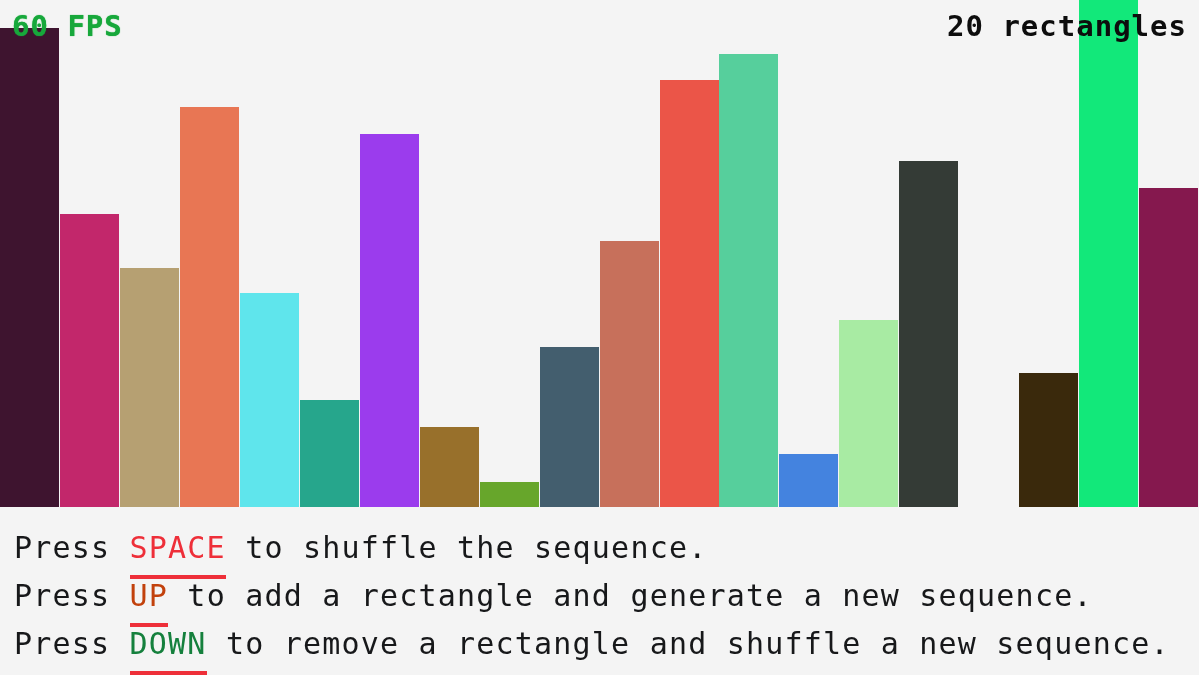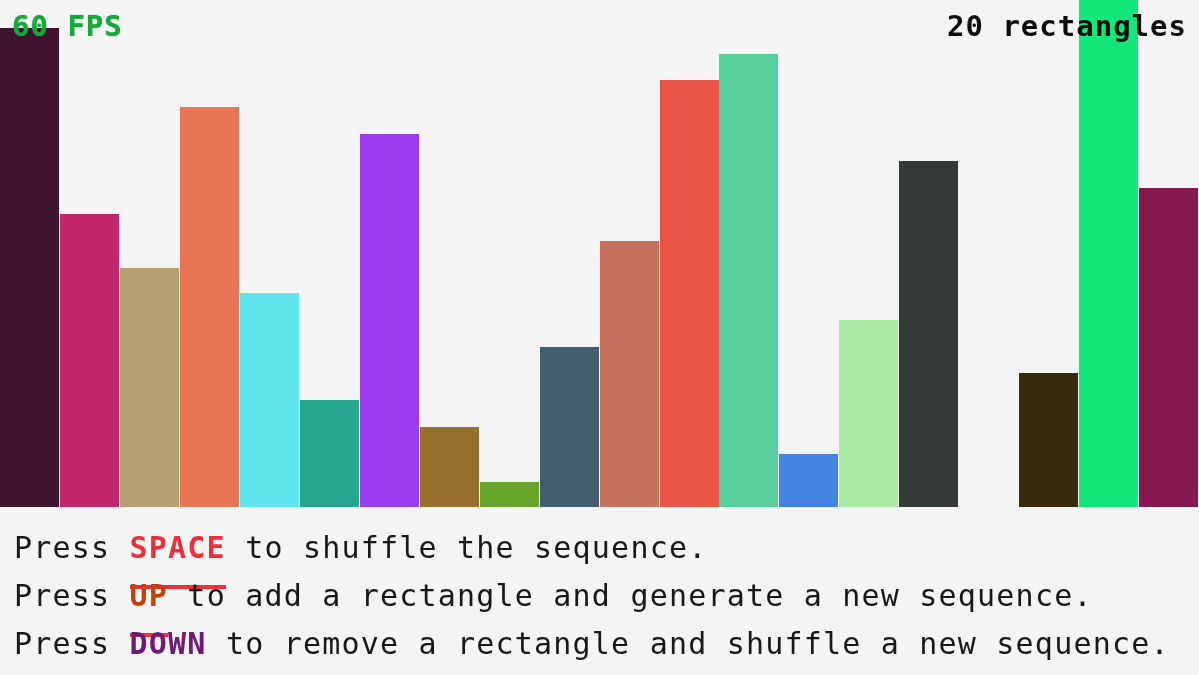--- a/index.html
+++ b/index.html
@@ -71,22 +71,22 @@
     font-size: 30px;
     font-weight: 400;
     letter-spacing: 1.2px;
     color: #17181a;
     line-height: 48px;
     white-space: nowrap;
   }
   .key {
     color: #ee2f39;
     border-bottom: 4px solid #14b8a6;
-    padding-bottom: 20px;
-    font-weight: 700;
+    padding-bottom: 10px;
+    font-weight: 400;
   }
 </style>
 </head>
 <body>
 
 <div id="app">
 
   <div id="chart" style="height: 508px;">
       <div class="bar" style="left: 0px; width: 59px; height: 479px; bottom: 1px; background: rgb(62, 20, 47);"></div>
       <div class="bar" style="left: 60px; width: 59px; height: 293px; bottom: 1px; background: rgb(194, 39, 107);"></div>
@@ -109,16 +109,16 @@
       <div class="bar" style="left: 1139px; width: 59px; height: 319px; bottom: 1px; background: rgb(133, 24, 78);"></div>
     </div>
 
   <div class="hud" id="fps-label">60 FPS</div>
 
   <div class="hud" id="count-label">20 rectangles</div>
 
   <div id="instructions">
       <div class="instruction-line"><span>Press </span><span class="key" style="color: rgb(238, 47, 57); border-bottom-color: rgb(238, 47, 57);">SPACE</span><span> to shuffle the sequence.</span></div>
       <div class="instruction-line"><span>Press </span><span class="key" style="color: #c2410c; border-bottom-color: rgb(238, 47, 57);">UP</span><span> to add a rectangle and generate a new sequence.</span></div>
-      <div class="instruction-line"><span>Press </span><span class="key" style="color: #701a75; border-bottom-color: rgb(238, 47, 57);">DOWN</span><span> to remove a rectangle and shuffle a new sequence.</span></div>
+      <div class="instruction-line"><span>Press </span><span class="key" style="color: #15803d; border-bottom-color: rgb(238, 47, 57);">DOWN</span><span> to remove a rectangle and shuffle a new sequence.</span></div>
     </div>
 
 </div>
 
 </body></html>

